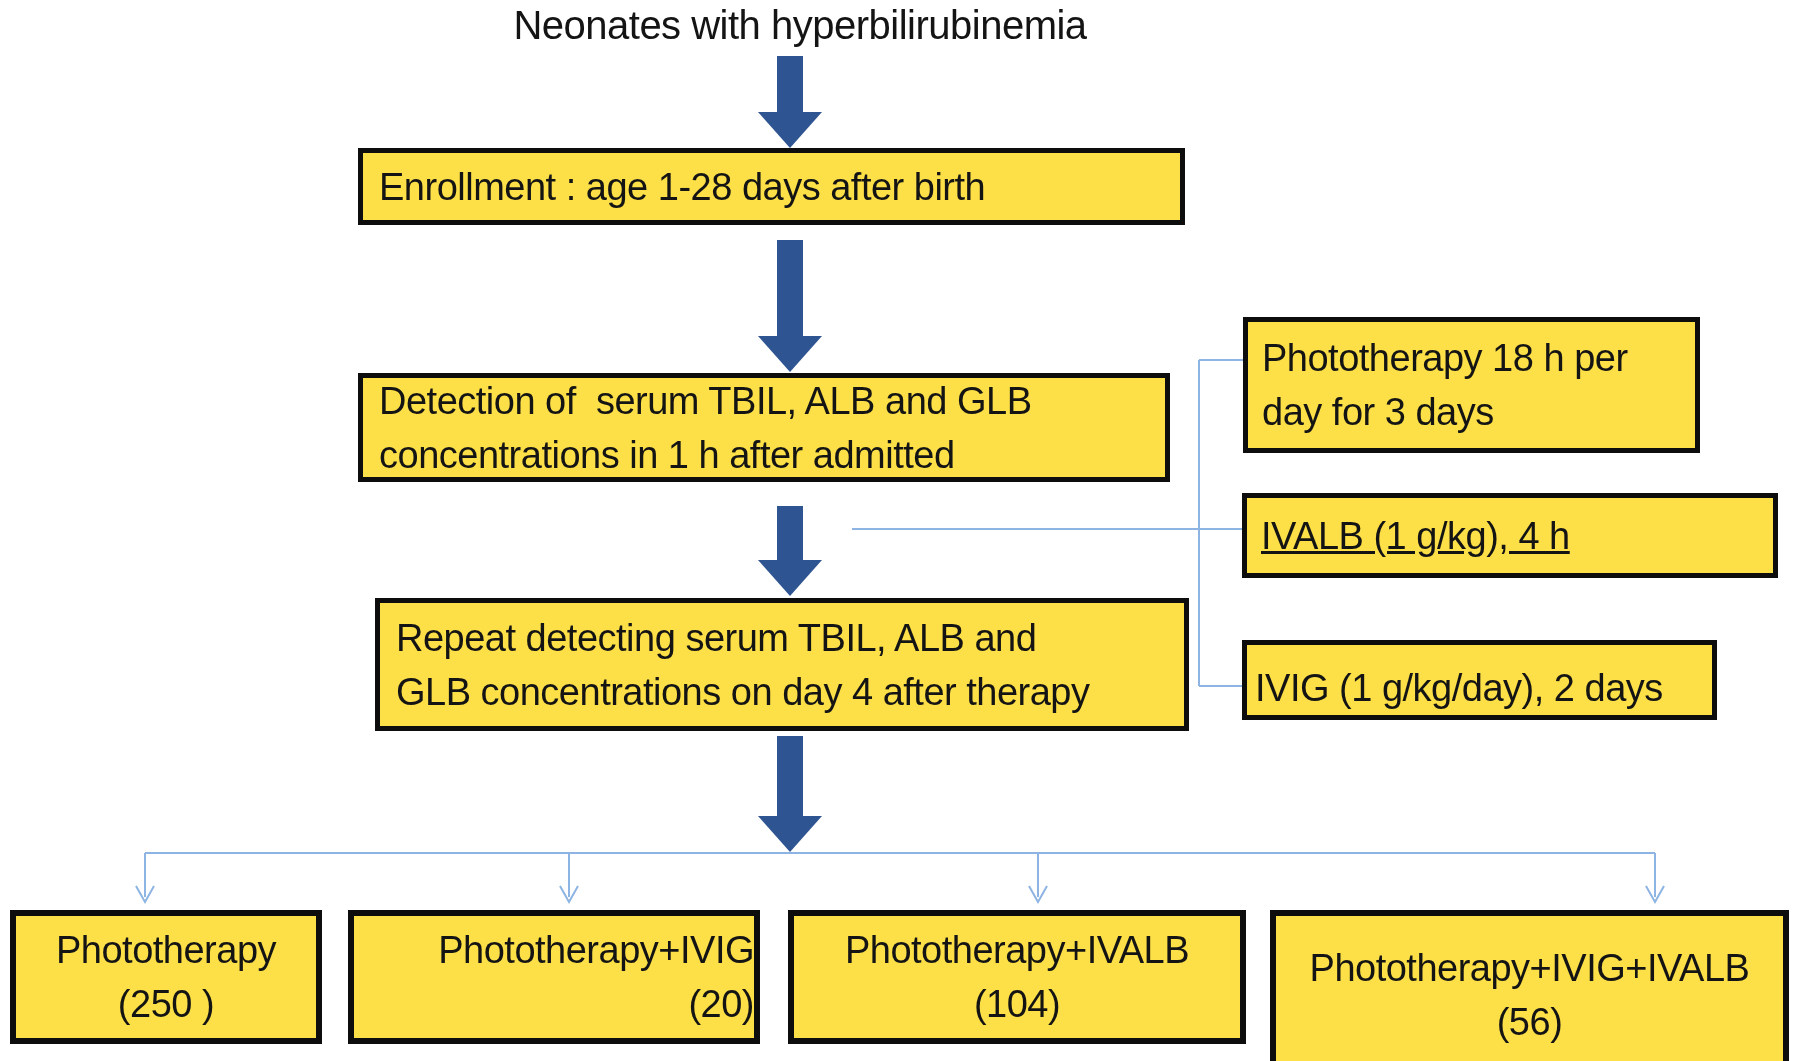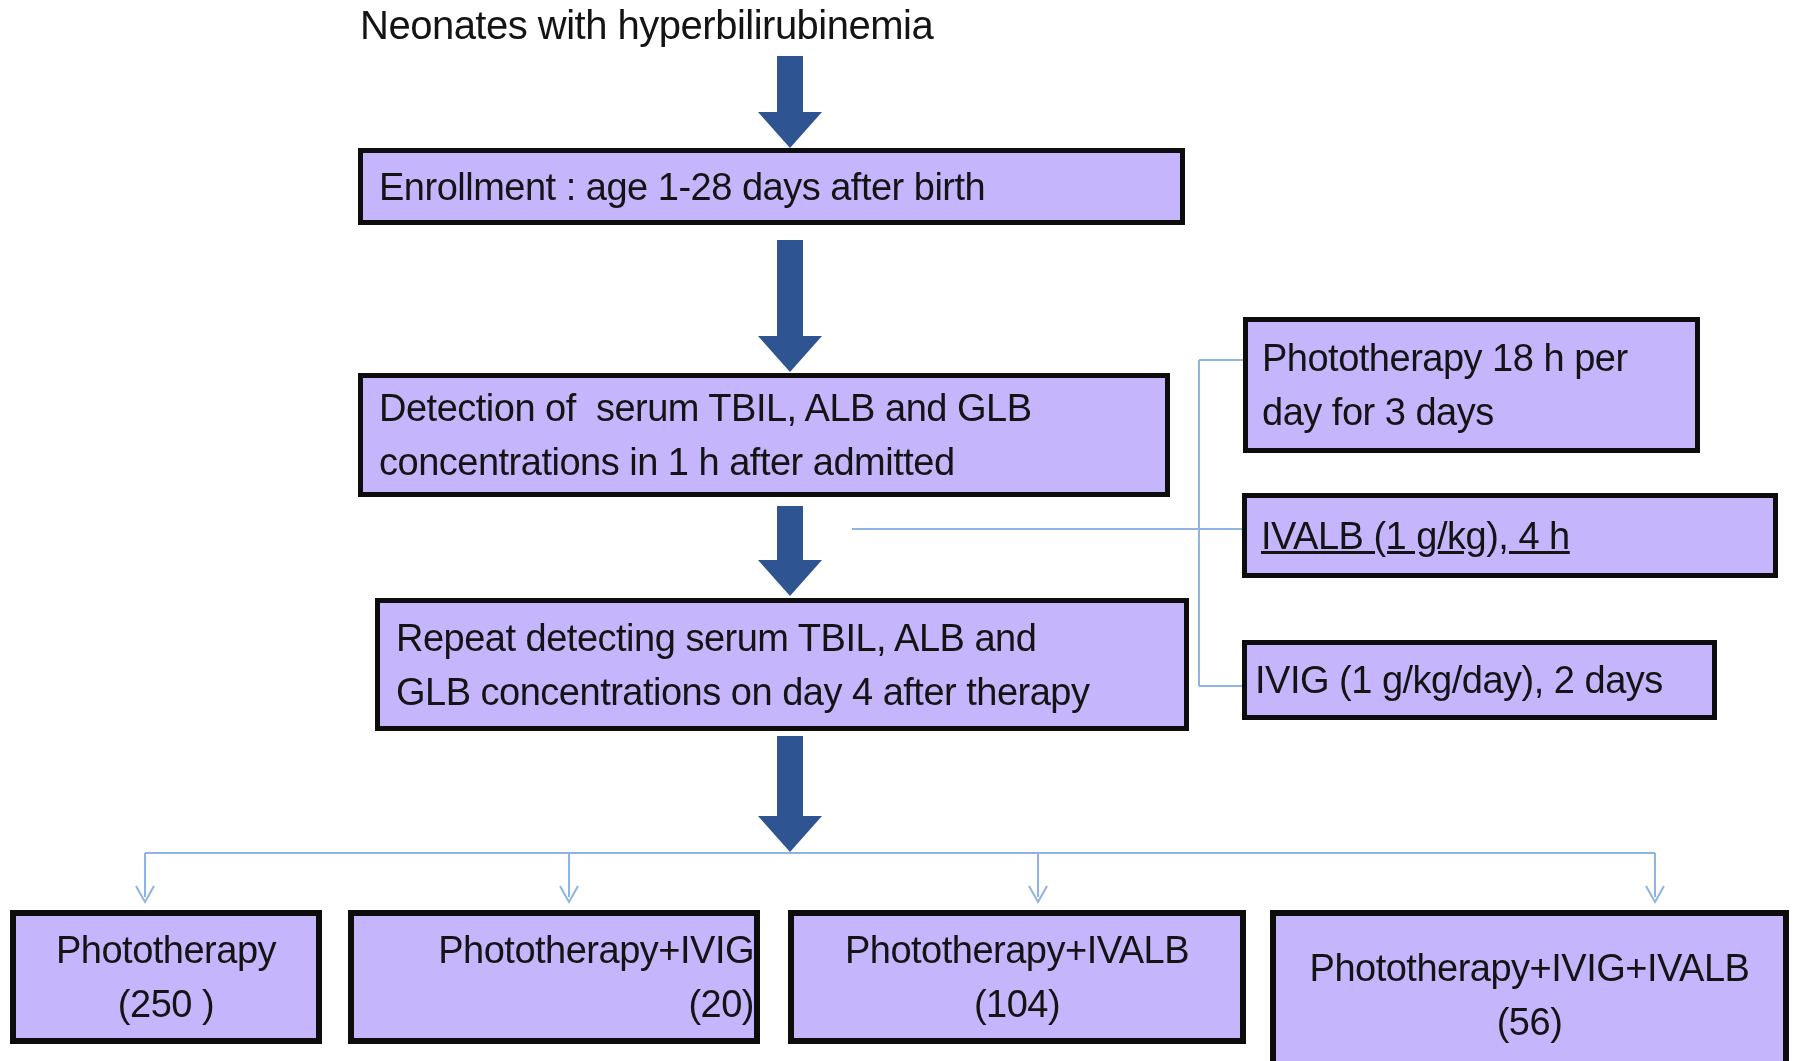--- a/index.html
+++ b/index.html
@@ -14,28 +14,29 @@
     background: var(--background, #ffffff);
     font-family: "Liberation Sans", "DejaVu Sans", sans-serif;
     color: var(--text, #141414);
     overflow: hidden;
   }
   .title {
     position: absolute;
     left: 360px;
     top: 2px;
     width: 880px;
+    text-align: center;
     font-size: 40px;
     line-height: 46px;
     letter-spacing: -0.5px;
     white-space: pre;
   }
   .box {
     position: absolute;
-    background: #c4b5fd;
+    background: #fde047;
     border: 5px solid var(--border, #0d0d0d);
     box-sizing: border-box;
     display: flex;
     flex-direction: column;
     justify-content: center;
     font-size: 38px;
     letter-spacing: -0.5px;
   }
   .box .line {
     white-space: pre;
@@ -111,40 +112,40 @@
   </div>
   <div class="big-arrow" style="left:758px; top:736px;">
     <div class="shaft" style="height:80px;"></div>
     <div class="head"></div>
   </div>
 
   <div class="box left" style="left:358px; top:148px; width:827px; height:77px;">
     <div class="line">Enrollment : age 1-28 days after birth</div>
   </div>
 
-  <div class="box left" style="left:358px; top:373px; width:812px; height:124px;">
+  <div class="box left" style="left:358px; top:373px; width:812px; height:109px;">
     <div class="line">Detection of  serum TBIL, ALB and GLB</div>
     <div class="line">concentrations in 1 h after admitted</div>
   </div>
 
   <div class="box left" style="left:358px; top:598px; width:814px; height:133px;margin-left:17px;">
     <div class="line">Repeat detecting serum TBIL, ALB and</div>
     <div class="line">GLB concentrations on day 4 after therapy</div>
   </div>
 
   <div class="box left" style="left:1243px; top:317px; width:457px; height:136px; padding-left:14px;">
     <div class="line">Phototherapy 18 h per</div>
     <div class="line">day for 3 days</div>
   </div>
 
   <div class="box left" style="left:1242px; top:493px; width:536px; height:85px; padding-left:14px;text-decoration:underline;">
     <div class="line">IVALB (1 g/kg), 4 h</div>
   </div>
 
-  <div class="box left" style="left:1242px; top:640px; width:475px; height:80px; padding-left:8px; padding-right:2px;">
+  <div class="box left" style="left:1242px; top:640px; width:475px; height:80px; padding-left:8px; padding-right:2px;justify-content:flex-end;">
     <div class="line">IVIG (1 g/kg/day), 2 days</div>
   </div>
 
   <div class="box center thick" style="left:10px; top:910px; width:312px; height:134px;text-align:center;">
     <div class="line">Phototherapy</div>
     <div class="line">(250 )</div>
   </div>
 
   <div class="box center thick" style="left:348px; top:910px; width:412px; height:134px;align-items:flex-end;">
     <div class="line">Phototherapy+IVIG</div>

